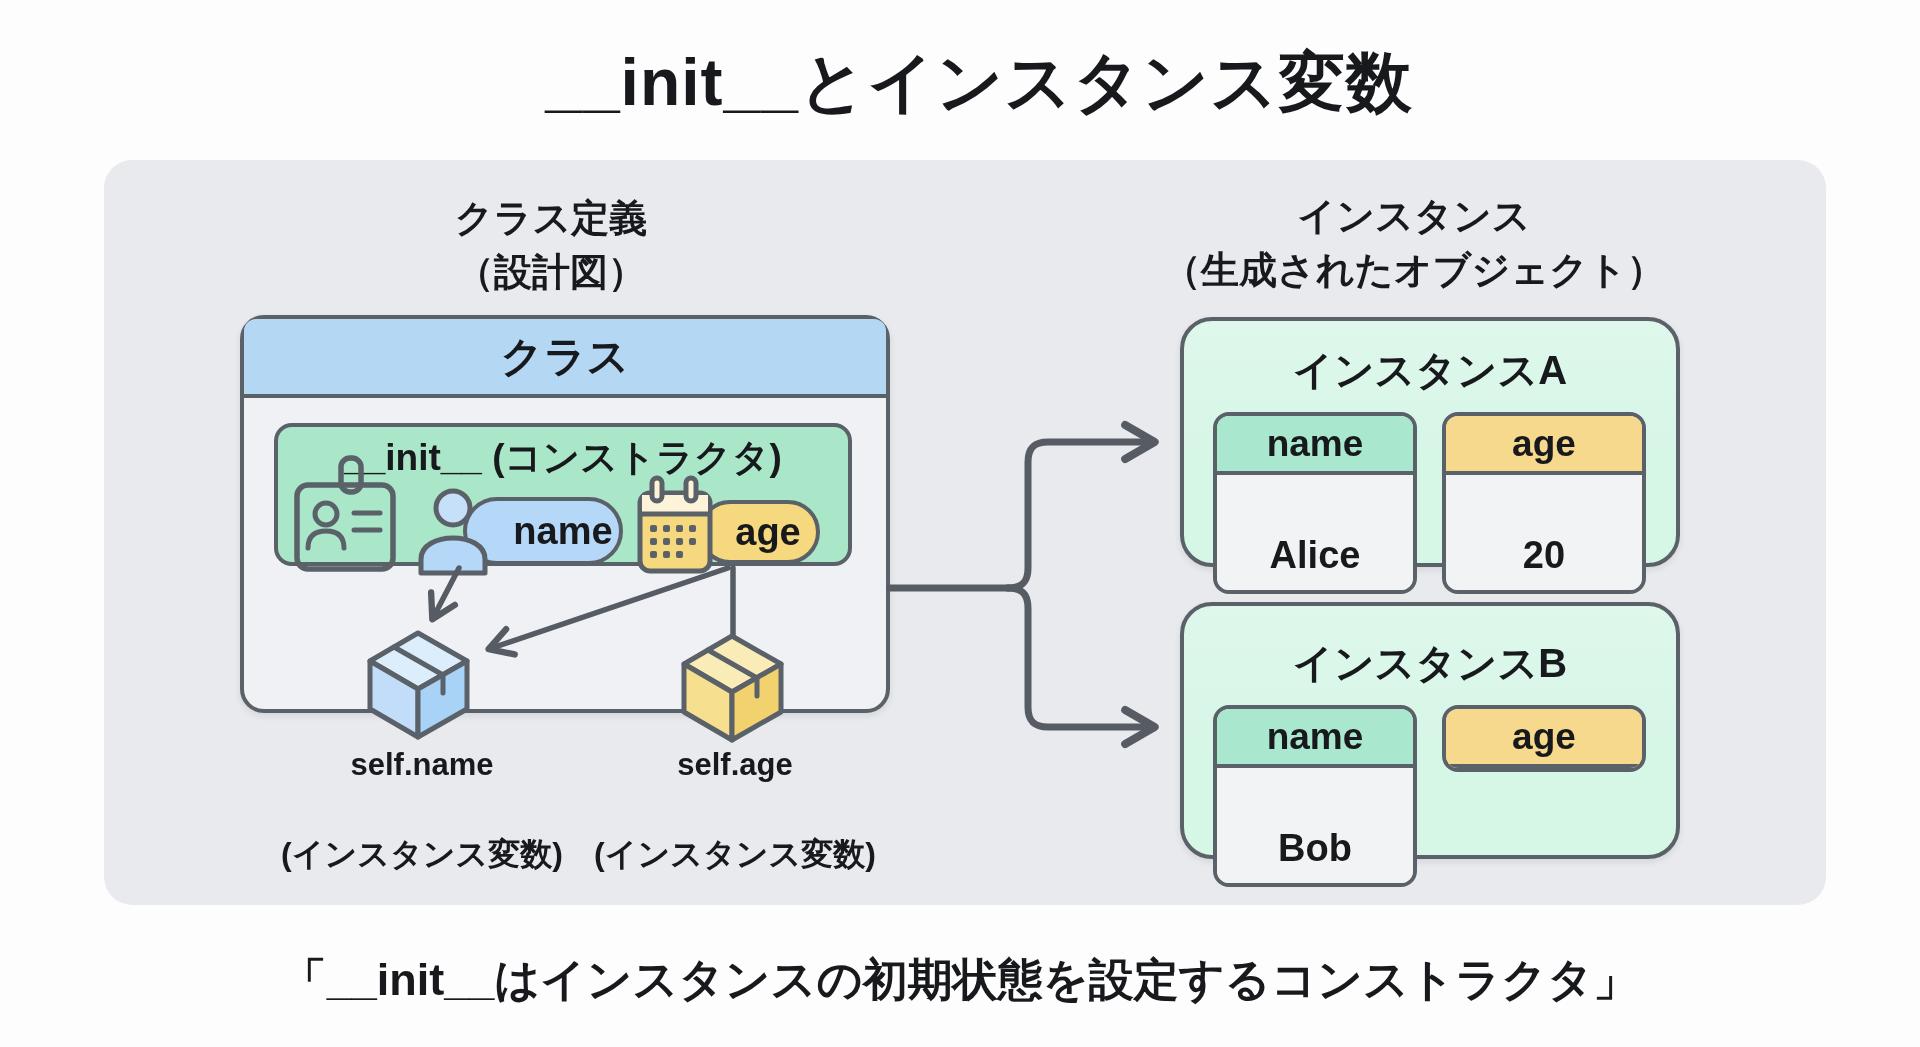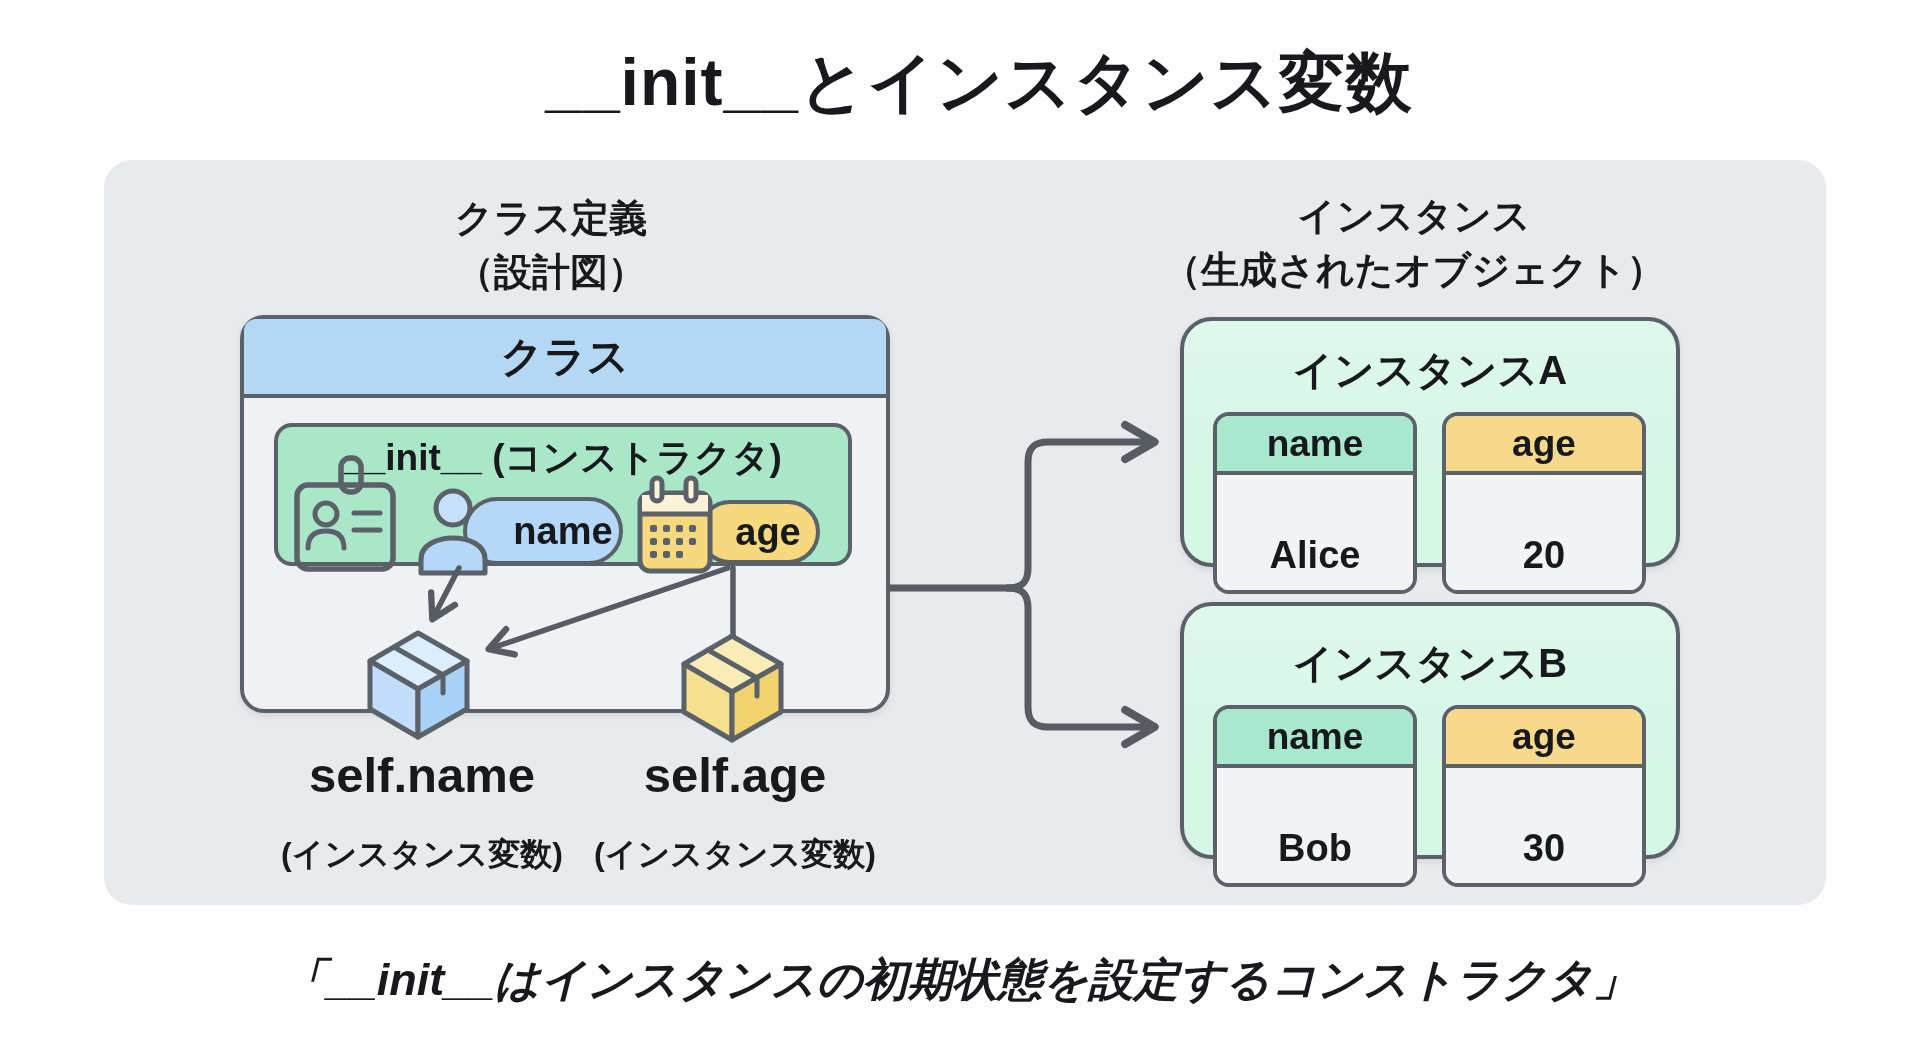--- a/index.html
+++ b/index.html
@@ -48,21 +48,21 @@
     position:absolute;box-sizing:border-box;
     border:4px solid var(--border,#5a6168);
     display:flex;align-items:center;justify-content:center;
     font-size:38px;font-weight:700;z-index:1;
   }
   .pill-name{left:219px;top:178px;width:160px;height:68px;border-radius:34px;background:var(--pillBlue,#b5d7f8);padding-left:40px;}
   .pill-age{left:454px;top:181px;width:122px;height:64px;border-radius:32px;background:var(--pillYellow,#f6d97e);padding-left:18px;}
 
   .icon-svg{position:absolute;z-index:2;}
 
-  .var-label{position:absolute;width:310px;text-align:center;font-weight:700;font-size:49px;}
+  .var-label{position:absolute;width:310px;text-align:center;font-weight:700;font-size:31px;}
   .var-note{position:absolute;width:330px;text-align:center;font-weight:700;font-size:32px;margin-top:42px;}
 
   .instance-box{
     left:1180px;top:317px;width:500px;height:250px;
     background:linear-gradient(180deg,#def8ec 0%,var(--instanceBg,#d6f6e6) 60%);
     border:4px solid var(--border,#5a6168);border-radius:32px;
     box-sizing:border-box;box-shadow:0 3px 6px rgba(40,50,60,.10);
   }
   .instance-b{top:602px;height:257px;}
   .instance-title{position:absolute;left:0;top:22px;width:100%;text-align:center;font-size:40px;font-weight:700;}
@@ -78,21 +78,21 @@
     box-sizing:content-box;
   }
   .field .fval{height:70px;display:flex;align-items:center;justify-content:center;font-size:38px;font-weight:700;background:var(--cellValue,#f2f3f5);margin-top:45px;}
   .fkey.mint{background:var(--cellMint,#a9e8cf);}
   .fkey.yellow{background:var(--cellYellow,#f7d98d);}
   .f-left{left:29px;}
   .f-right{left:258px;}
   .fa{top:91px;}
   .fb{top:99px;}
 
-  .caption{left:0;top:950px;width:1920px;text-align:center;font-size:45px;font-weight:700;font-style:italic;}
+  .caption{left:0;top:950px;width:1920px;text-align:center;font-size:45px;font-weight:700;}
 
   svg.overlay{position:absolute;left:0;top:0;z-index:4;pointer-events:none;}
 </style>
 </head>
 <body>
 
 <div class="canvas">
 
   <div class="abs title">__init__とインスタンス変数</div>
 
@@ -176,21 +176,20 @@
   </div>
 
   <div class="abs instance-box instance-b">
     <div class="instance-title">インスタンスB</div>
     <div class="field f-left fb">
       <div class="fkey mint">name</div>
       <div class="fval">Bob</div>
     </div>
     <div class="field f-right fb">
       <div class="fkey yellow">age</div>
-      <div class="fval">30</div>
     </div>
   </div>
 
   <svg class="overlay" width="1920" height="1047" viewBox="0 0 1920 1047">
     <defs>
       <marker id="arr" viewBox="0 0 14 14" refX="10" refY="7" markerWidth="6.2" markerHeight="6.2" orient="auto">
         <path d="M2,1.5 L11.5,7 L2,12.5" fill="none" stroke="#575c64" stroke-width="2.6" stroke-linecap="round" stroke-linejoin="round"></path>
       </marker>
     </defs>
 

